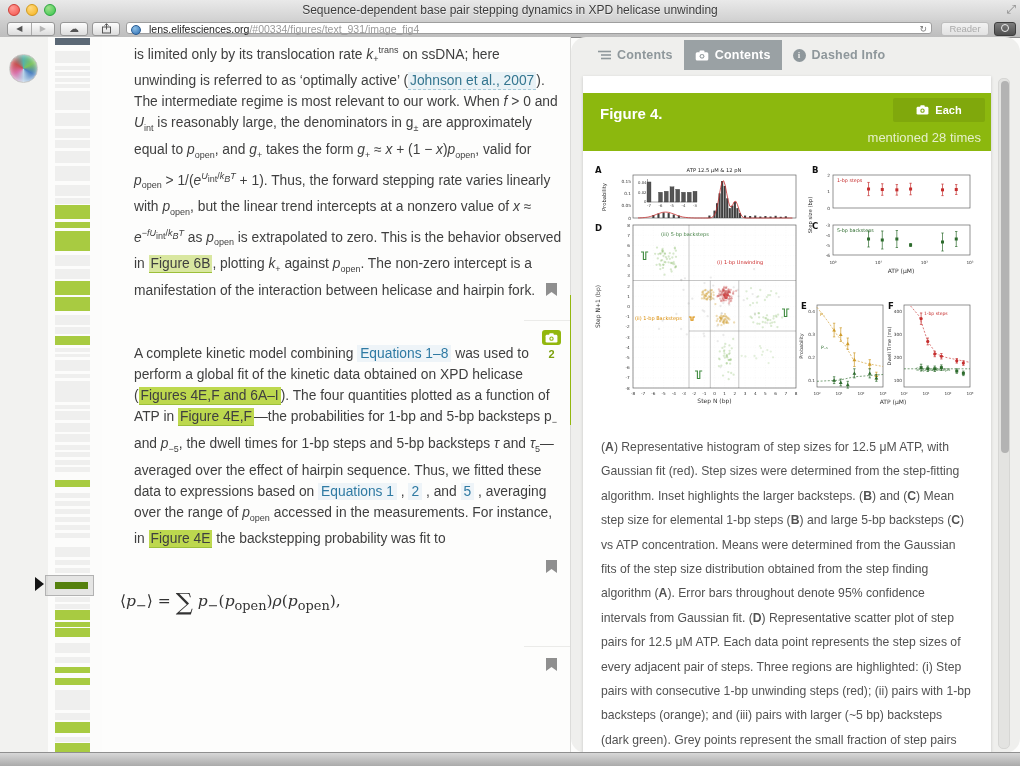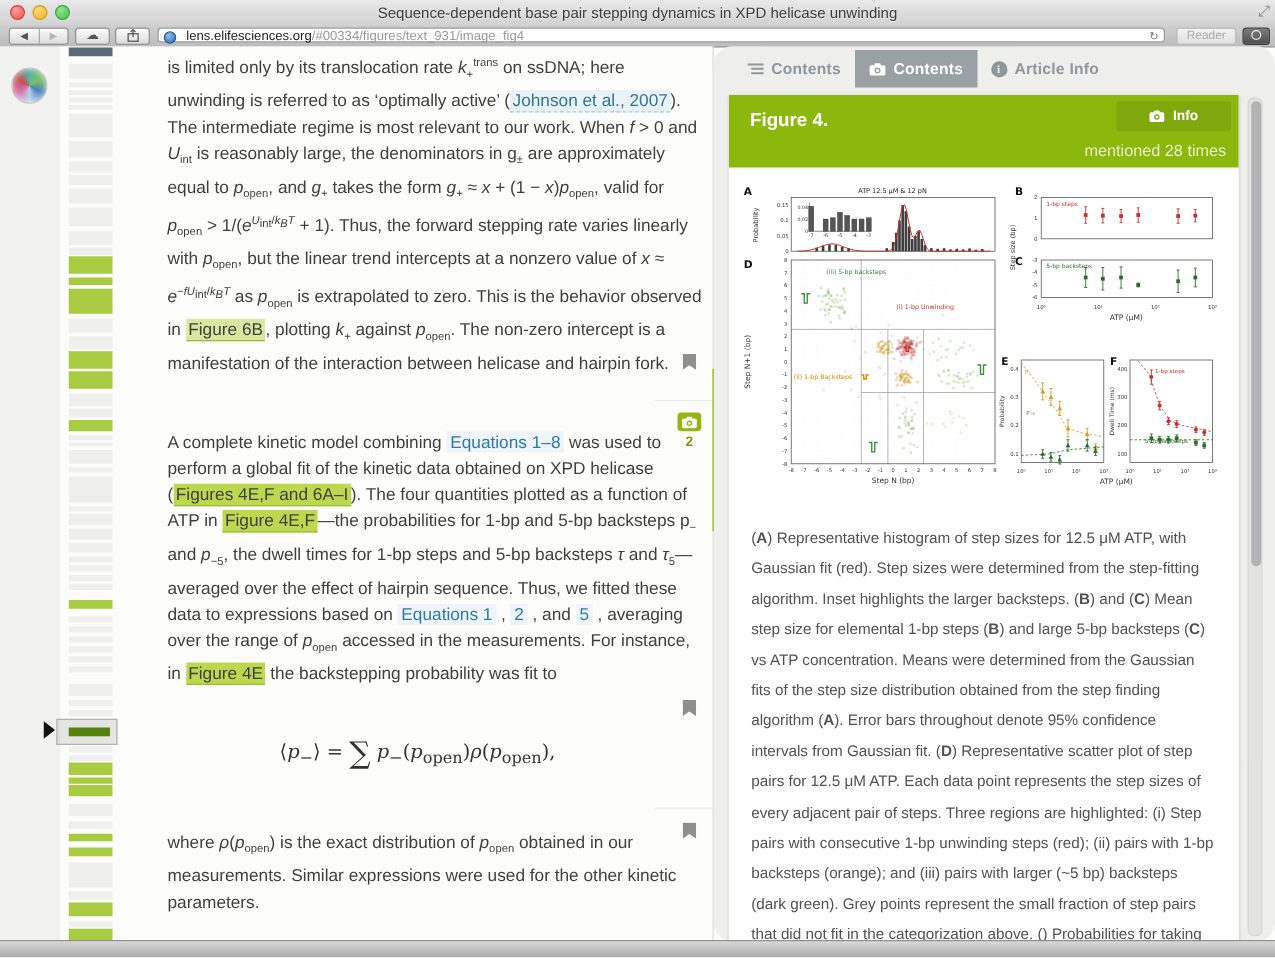--- a/index.html
+++ b/index.html
@@ -51,42 +51,42 @@
     border-top:14px solid transparent;border-bottom:14px solid transparent;}
   
   .para{position:absolute;left:32px;width:428px;font-size:13.8px;line-height:21px;color:#3f3f3f;}
   .para sub{font-size:9px;}
   .para sup{font-size:9px;}
   .hl{background:#bdd84e;border-bottom:1px solid #9cbf3a;padding:1px 2px;}
   .hl-light{background:#d9e7a0;}
   .cite{color:#33758f;background:#e9f2f6;border-bottom:1px dashed #a9cbd9;padding:1px 2px;}
   .eqref{color:#2f7aa3;background:#eef4f8;padding:1px 3px;}
   .heading{position:absolute;left:18px;width:428px;font-size:16px;font-weight:bold;color:#3c3c3c;letter-spacing:.2px;}
-  .equation{position:absolute;left:18px;width:428px;text-align:center;font-size:15.5px;color:#333;
+  .equation{position:absolute;left:18px;width:428px;text-align:left;font-size:15.5px;color:#333;
     font-family:"DejaVu Serif",serif;}
   .equation .sum{font-size:24px;vertical-align:-4px;font-style:normal;}
   
   .bookmark{position:absolute;width:11px;height:13px;background:#8f8f8f;
     clip-path:polygon(0 0,100% 0,100% 100%,50% 70%,0 100%);}
   .gdiv{position:absolute;height:1px;background:#ebebe9;width:44px;left:476px;}
   .cam-badge{position:absolute;width:19px;height:15px;background:#93b70e;border-radius:3px;
     display:flex;align-items:center;justify-content:center;}
   .cam-count{position:absolute;font-size:11px;font-weight:bold;color:#7ba00c;text-align:center;width:19px;}
   
   .rightpanel{position:absolute;left:571px;right:0;top:37px;bottom:13px;background:#efefed;border-radius:15px;}
   .tabs{position:absolute;left:16px;top:3px;height:30px;display:flex;}
   .tab{display:flex;align-items:center;gap:6px;padding:0 11px;height:30px;
     font-size:12.5px;font-weight:bold;color:#8e979b;letter-spacing:.2px;cursor:default;}
   .tab.active{background:#9aa1a4;color:#fff;}
   .tab svg{display:block;}
   .info-i{display:inline-block;width:13px;height:13px;border-radius:50%;background:#8e979b;color:#efefed;
     font:bold 9px/13px "Liberation Serif",serif;text-align:center;}
   .card{position:absolute;left:12px;top:39px;width:408px;bottom:0;background:#fff;
     box-shadow:0 1px 3px rgba(0,0,0,.18);overflow:hidden;}
-  .card-header{height:58px;background:#8cb80e;position:relative;}
+  .card-header{height:58px;background:#8cb80e;position:relative;margin-top:17px;}
   .fig-title{position:absolute;left:17px;top:12px;font-size:15px;font-weight:bold;color:#fff;}
   .img-btn{position:absolute;right:6px;top:5px;width:92px;height:24px;background:#80a80c;border-radius:2px;
     color:#fff;font-size:11px;font-weight:bold;display:flex;align-items:center;justify-content:center;gap:6px;}
   .mentioned{position:absolute;right:10px;top:37px;font-size:13px;color:rgba(255,255,255,.78);}
   .fig-body{background:#fff;}
   #figsvg{display:block;margin:6px auto 0;}
   .cap-title{margin:28px 18px 0;font-size:13px;font-weight:bold;color:#3a3a3a;}
   .cap-body{margin:12px 18px 0;font-size:12.2px;line-height:24.4px;color:#525252;}
   .scroll-track{position:absolute;right:10px;top:41px;bottom:4px;width:10px;background:#e3e3e1;
     border-radius:5px;border:1px solid #d6d6d4;}
@@ -195,21 +195,20 @@
     <div class="mm-box" style="top: 538px; height: 19px;">
       <div class="mm-inner"></div>
     </div>
   </div>
 <div class="mm-arrow" id="mmArrow" style="top: 577px;"></div>
 
 <div class="contentcol">
   <div class="para" style="top:3px">is limited only by its translocation rate <i>k</i><sub>+</sub><sup>trans</sup> on ssDNA; here unwinding is referred to as ‘optimally active’ (<span class="cite">Johnson et al., 2007</span>). The intermediate regime is most relevant to our work. When <i>f</i> &gt; 0 and <i>U</i><sub>int</sub> is reasonably large, the denominators in g<sub>±</sub> are approximately equal to <i>p</i><sub>open</sub>, and <i>g</i><sub>+</sub> takes the form <i>g</i><sub>+</sub> ≈ <i>x</i> + (1 − <i>x</i>)<i>p</i><sub>open</sub>, valid for <i>p</i><sub>open</sub> &gt; 1/(<i>e</i><sup><i>U</i><sub>int</sub>/<i>k<sub>B</sub>T</i></sup> + 1). Thus, the forward stepping rate varies linearly with <i>p</i><sub>open</sub>, but the linear trend intercepts at a nonzero value of <i>x</i> ≈ <i>e</i><sup>−<i>fU</i><sub>int</sub>/<i>k<sub>B</sub>T</i></sup> as <i>p</i><sub>open</sub> is extrapolated to zero. This is the behavior observed in <span class="hl hl-light">Figure 6B</span>, plotting <i>k</i><sub>+</sub> against <i>p</i><sub>open</sub>. The non-zero intercept is a manifestation of the interaction between helicase and hairpin fork.</div>
   <div class="para" style="top:306px">A complete kinetic model combining <span class="eqref">Equations 1–8</span> was used to perform a global fit of the kinetic data obtained on XPD helicase (<span class="hl">Figures 4E,F and 6A–I</span>). The four quantities plotted as a function of ATP in <span class="hl">Figure 4E,F</span>—the probabilities for 1-bp and 5-bp backsteps p<sub>−</sub> and <i>p</i><sub>−5</sub>, the dwell times for 1-bp steps and 5-bp backsteps <i>τ</i> and <i>τ</i><sub>5</sub>—averaged over the effect of hairpin sequence. Thus, we fitted these data to expressions based on <span class="eqref">Equations 1</span> , <span class="eqref">2</span> , and <span class="eqref">5</span> , averaging over the range of <i>p</i><sub>open</sub> accessed in the measurements. For instance, in <span class="hl">Figure 4E</span> the backstepping probability was fit to</div>
   <div class="equation" style="top:551px">⟨<i>p</i><sub>−</sub>⟩ = <span class="sum">∑</span> <i>p</i><sub>−</sub>(<i>p</i><sub>open</sub>)<i>ρ</i>(<i>p</i><sub>open</sub>),</div>
-  <div class="para" style="top:626px">where <i>ρ</i>(<i>p</i><sub>open</sub>) is the exact distribution of <i>p</i><sub>open</sub> obtained in our measurements. Similar expressions were used for the other kinetic parameters.</div>
 
   <div class="bookmark" style="left:444px;top:246px"></div>
   <div class="gdiv" style="left:422px;top:283px;width:46px"></div>
   <div class="cam-badge" style="left:440px;top:293px">
     <svg width="13" height="10" viewBox="0 0 14 11">
       <rect x="0.5" y="2" width="13" height="8.5" rx="1.5" fill="#fff"></rect>
       <rect x="4.5" y="0.4" width="5" height="2.4" rx="1" fill="#fff"></rect>
       <circle cx="7" cy="6.2" r="2.4" fill="#93b70e"></circle>
       <circle cx="7" cy="6.2" r="1.2" fill="#fff"></circle>
     </svg>
@@ -238,35 +237,35 @@
       <svg width="14" height="11" viewBox="0 0 14 11">
         <rect x="0.7" y="2.2" width="12.6" height="8.2" rx="1.5" fill="currentColor"></rect>
         <rect x="4.5" y="0.5" width="5" height="2.5" rx="1" fill="currentColor"></rect>
         <circle cx="7" cy="6.3" r="2.4" fill="#9aa1a4"></circle>
         <circle cx="7" cy="6.3" r="1.2" fill="currentColor"></circle>
       </svg>
       <span>Contents</span>
     </div>
     <div class="tab">
       <span class="info-i">i</span>
-      <span>Article Info</span>
+      <span>Dashed Info</span>
     </div>
   </div>
 
   <div class="card">
     <div class="card-header">
       <div class="fig-title">Figure 4.</div>
       <div class="img-btn">
         <svg width="13" height="10" viewBox="0 0 14 11">
           <rect x="0.5" y="2" width="13" height="8.5" rx="1.5" fill="#fff"></rect>
           <rect x="4.5" y="0.4" width="5" height="2.4" rx="1" fill="#fff"></rect>
           <circle cx="7" cy="6.2" r="2.4" fill="#80a80c"></circle>
           <circle cx="7" cy="6.2" r="1.2" fill="#fff"></circle>
         </svg>
-        <span>Info</span>
+        <span>Each</span>
       </div>
       <div class="mentioned">mentioned 28 times</div>
     </div>
     <div class="fig-body">
       <svg id="figsvg" width="392" height="266" viewBox="0 0 392 266">
           <rect x="42" y="18" width="163" height="43" fill="none" stroke="#666" stroke-width="0.7"></rect>
           <text x="4" y="16" font-size="8.5" fill="#111" text-anchor="start" font-family="DejaVu Sans,sans-serif" font-weight="bold">A</text>
           <text x="123" y="14.5" font-size="5.2" fill="#222" text-anchor="middle" font-family="DejaVu Sans,sans-serif">ATP 12.5 µM &amp; 12 pN</text>
           <text x="15" y="40" font-size="5.3" fill="#333" text-anchor="middle" font-family="DejaVu Sans,sans-serif" transform="rotate(-90 15 40)">Probability</text>
           <text x="40" y="25.6" font-size="4.3" fill="#333" text-anchor="end" font-family="DejaVu Sans,sans-serif">0.15</text>

